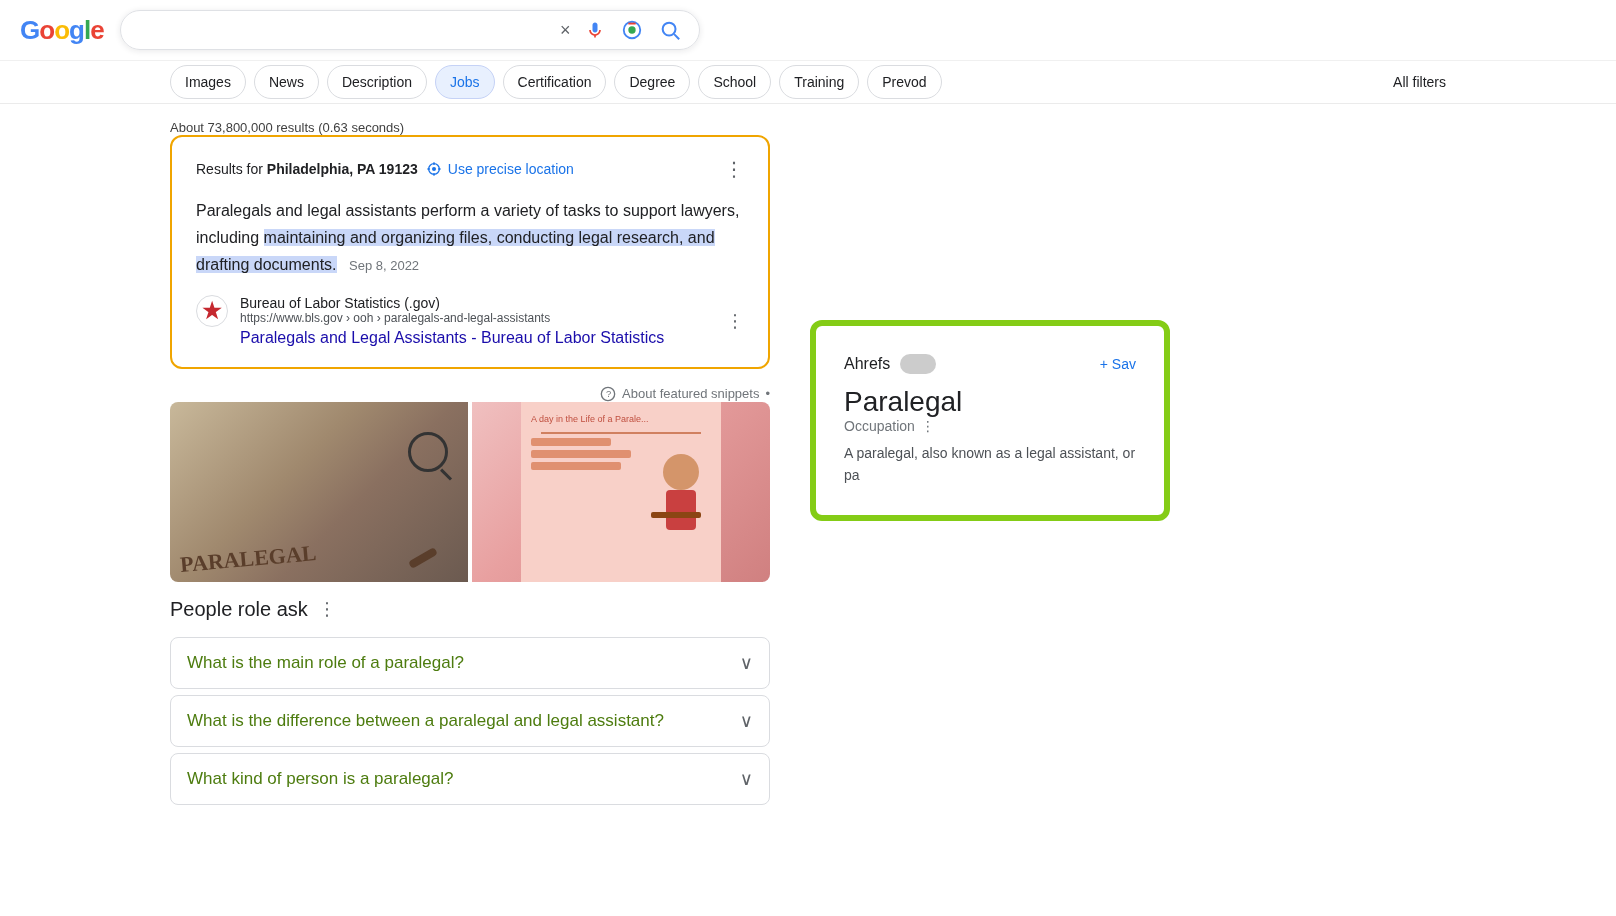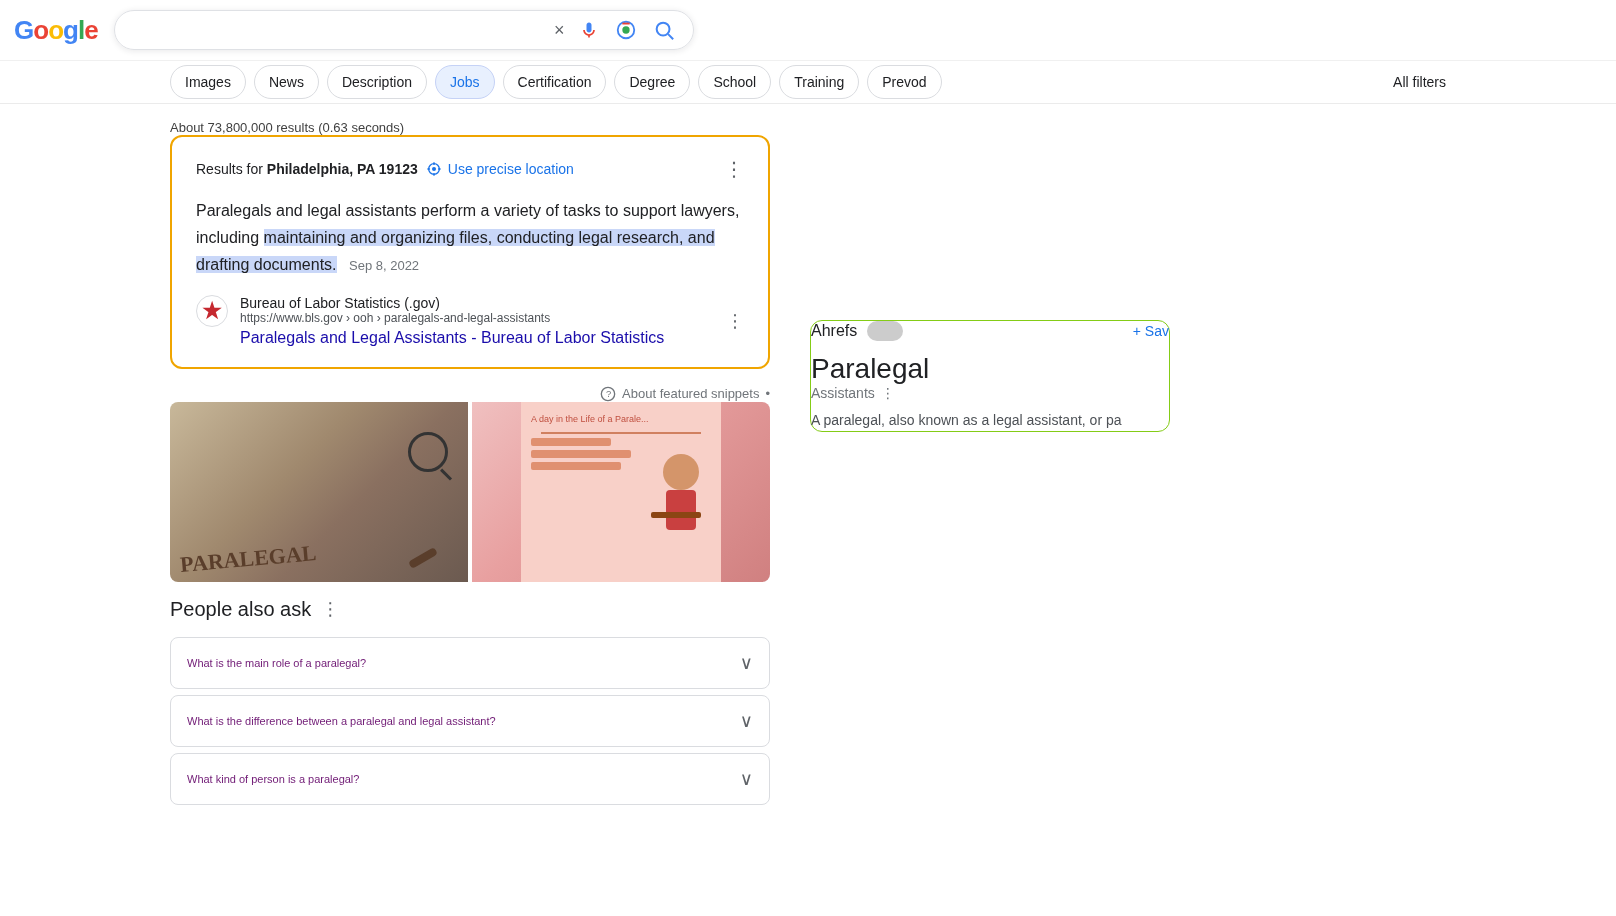--- a/index.html
+++ b/index.html
@@ -1,19 +1,19 @@
 <!DOCTYPE html>
 <html><head>
   <meta charset="utf-8">
   <style>
     * { box-sizing: border-box; margin: 0; padding: 0; }
     body { font-family: Arial, sans-serif; background: #fff; color: #202124; font-size: 14px; overflow-x: hidden; }
 
     
-    .header { display: flex; align-items: center; padding: 10px 14px; gap: 16px; border-bottom: 1px solid #f0f0f0; }
+    .header { display: flex; align-items: center; padding: 10px 20px; gap: 16px; border-bottom: 1px solid #f0f0f0; }
     .google-logo { font-size: 26px; font-weight: bold; letter-spacing: -1px; cursor: pointer; }
     .google-logo .g-blue { color: #4285F4; }
     .google-logo .g-red { color: #EA4335; }
     .google-logo .g-yellow { color: #FBBC05; }
     .google-logo .g-green { color: #34A853; }
 
     .search-bar-container { display: flex; align-items: center; border: 1px solid #dfe1e5; border-radius: 24px; padding: 6px 16px; width: 580px; gap: 10px; box-shadow: 0 1px 6px rgba(32,33,36,0.1); }
     .search-input { flex: 1; border: none; outline: none; font-size: 16px; color: #202124; background: transparent; }
     .search-bar-icons { display: flex; align-items: center; gap: 12px; }
     .search-icon-btn { background: none; border: none; cursor: pointer; padding: 2px; display: flex; align-items: center; }
@@ -54,39 +54,39 @@
     .source-dots { color: #5f6368; cursor: pointer; font-size: 18px; margin-left: auto; align-self: center; }
 
     
     .about-snippets { text-align: right; font-size: 13px; color: #70757a; margin-top: 8px; display: flex; align-items: center; justify-content: flex-end; gap: 6px; }
 
     
     .paa-section { margin-top: 16px; }
     .paa-header { display: flex; align-items: center; gap: 10px; font-size: 20px; font-weight: 500; margin-bottom: 16px; }
     .paa-dots { color: #5f6368; font-size: 18px; cursor: pointer; }
     .paa-item { border: 1px solid #dadce0; border-radius: 8px; margin-bottom: 6px; display: flex; align-items: center; justify-content: space-between; padding: 14px 16px; cursor: pointer; }
-    .paa-question { font-size: 11px; color: #701a75; }
+    .paa-question { font-size: 17px; color: #4d7c0f; }
     .paa-chevron { color: #5f6368; font-size: 18px; }
 
     
     .images-row { display: flex; gap: 4px; margin-bottom: 16px; overflow: hidden; border-radius: 8px; }
     .image-placeholder { height: 180px; background: #e0e0e0; flex: 1; border-radius: 0; overflow: hidden; position: relative; }
     .image-placeholder.paralegal-book {
       background: linear-gradient(135deg, #c8b89a 0%, #a0896e 40%, #8a7060 60%, #6b5a50 100%);
     }
     .image-placeholder.illustration {
       background: linear-gradient(135deg, #f0c0c0 0%, #e8a0a0 40%, #d08080 100%);
     }
     .img-text-overlay { position: absolute; bottom: 10px; left: 10px; color: #5a3e2b; font-size: 22px; font-weight: bold; font-family: serif; transform: rotate(-5deg); }
     .magnify-icon { position: absolute; top: 30px; right: 20px; width: 40px; height: 40px; border: 3px solid #333; border-radius: 50%; }
     .magnify-icon::after { content: ''; position: absolute; bottom: -12px; right: -6px; width: 14px; height: 3px; background: #333; transform: rotate(45deg); transform-origin: right center; }
     .gavel { position: absolute; bottom: 20px; right: 30px; width: 30px; height: 8px; background: #5a3e2b; border-radius: 4px; transform: rotate(-30deg); }
 
     
-    .ahrefs-panel { border: 1px solid #84cc16; border-radius: 12px; padding: 0; margin-top: 200px; }
+    .ahrefs-panel { border: 6px solid #84cc16; border-radius: 12px; padding: 28px; margin-top: 200px; }
     .ahrefs-header { display: flex; align-items: center; gap: 10px; margin-bottom: 12px; }
     .ahrefs-title { font-size: 16px; font-weight: 500; }
     .toggle-switch { width: 36px; height: 20px; background: #ccc; border-radius: 10px; position: relative; cursor: pointer; }
     .save-btn { margin-left: auto; font-size: 14px; color: #1a73e8; cursor: pointer; }
     .knowledge-title { font-size: 28px; font-weight: 500; color: #202124; }
     .knowledge-subtitle { font-size: 14px; color: #70757a; display: flex; align-items: center; gap: 6px; }
     .knowledge-text { font-size: 14px; color: #4d5156; margin-top: 8px; line-height: 1.6; }
 
     
     .bls-star { color: #c5282f; font-size: 22px; font-weight: bold; }
@@ -210,21 +210,21 @@
           <rect x="10" y="60" width="90" height="8" rx="2" fill="#e09070"></rect>
           <circle cx="160" cy="70" r="18" fill="#d4956a"></circle>
           <rect x="145" y="88" width="30" height="40" rx="4" fill="#c94040"></rect>
           <rect x="130" y="110" width="50" height="6" rx="2" fill="#8B4513"></rect>
         </svg>
       </div>
     </div>
 
     <div class="paa-section">
       <div class="paa-header">
-        <span>People also ask</span>
+        <span>People role ask</span>
         <span class="paa-dots">⋮</span>
       </div>
       <div class="paa-item">
         <span class="paa-question">What is the main role of a paralegal?</span>
         <span class="paa-chevron">∨</span>
       </div>
       <div class="paa-item">
         <span class="paa-question">What is the difference between a paralegal and legal assistant?</span>
         <span class="paa-chevron">∨</span>
       </div>
@@ -238,19 +238,19 @@
   <div class="right-col">
 
     <div class="ahrefs-panel">
       <div class="ahrefs-header">
         <span class="ahrefs-title">Ahrefs</span>
         <div class="toggle-switch"></div>
         <span class="save-btn">+ Sav</span>
       </div>
       <div class="knowledge-title">Paralegal</div>
       <div class="knowledge-subtitle">
-        <span>Assistants</span>
+        <span>Occupation</span>
         <span>⋮</span>
       </div>
       <div class="knowledge-text">A paralegal, also known as a legal assistant, or pa</div>
     </div>
   </div>
 </div>
 
 </body></html>

